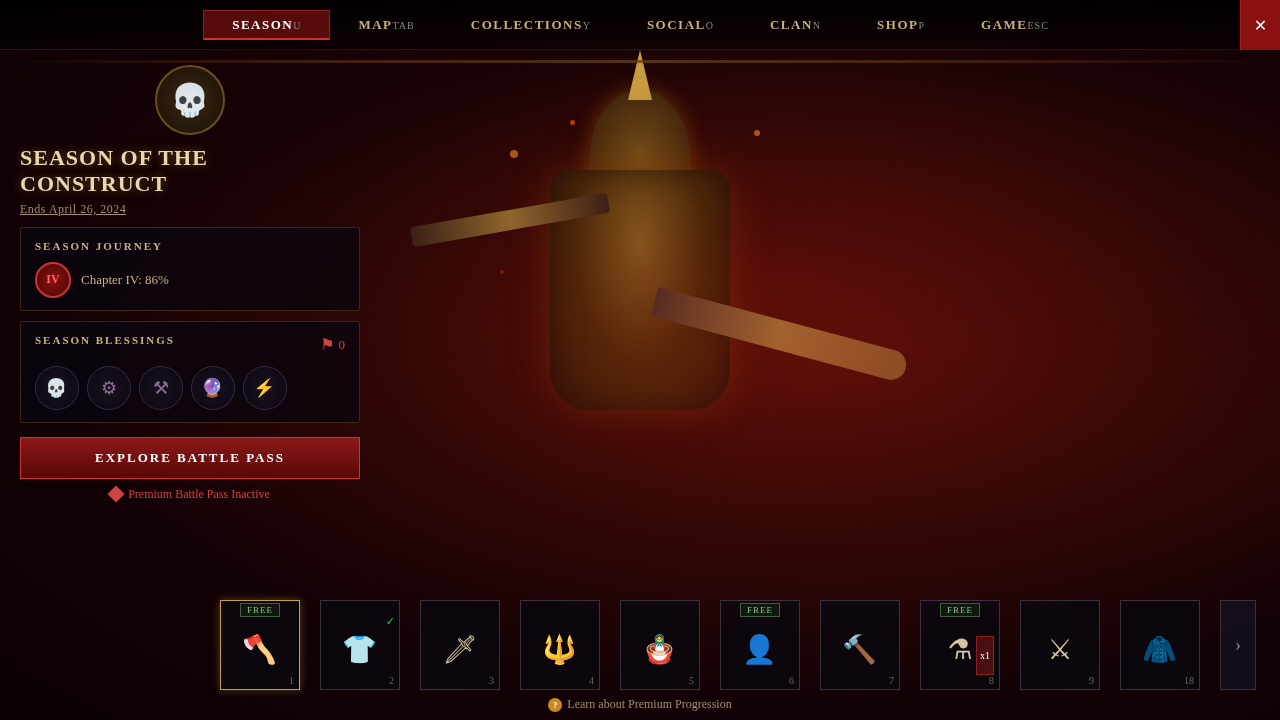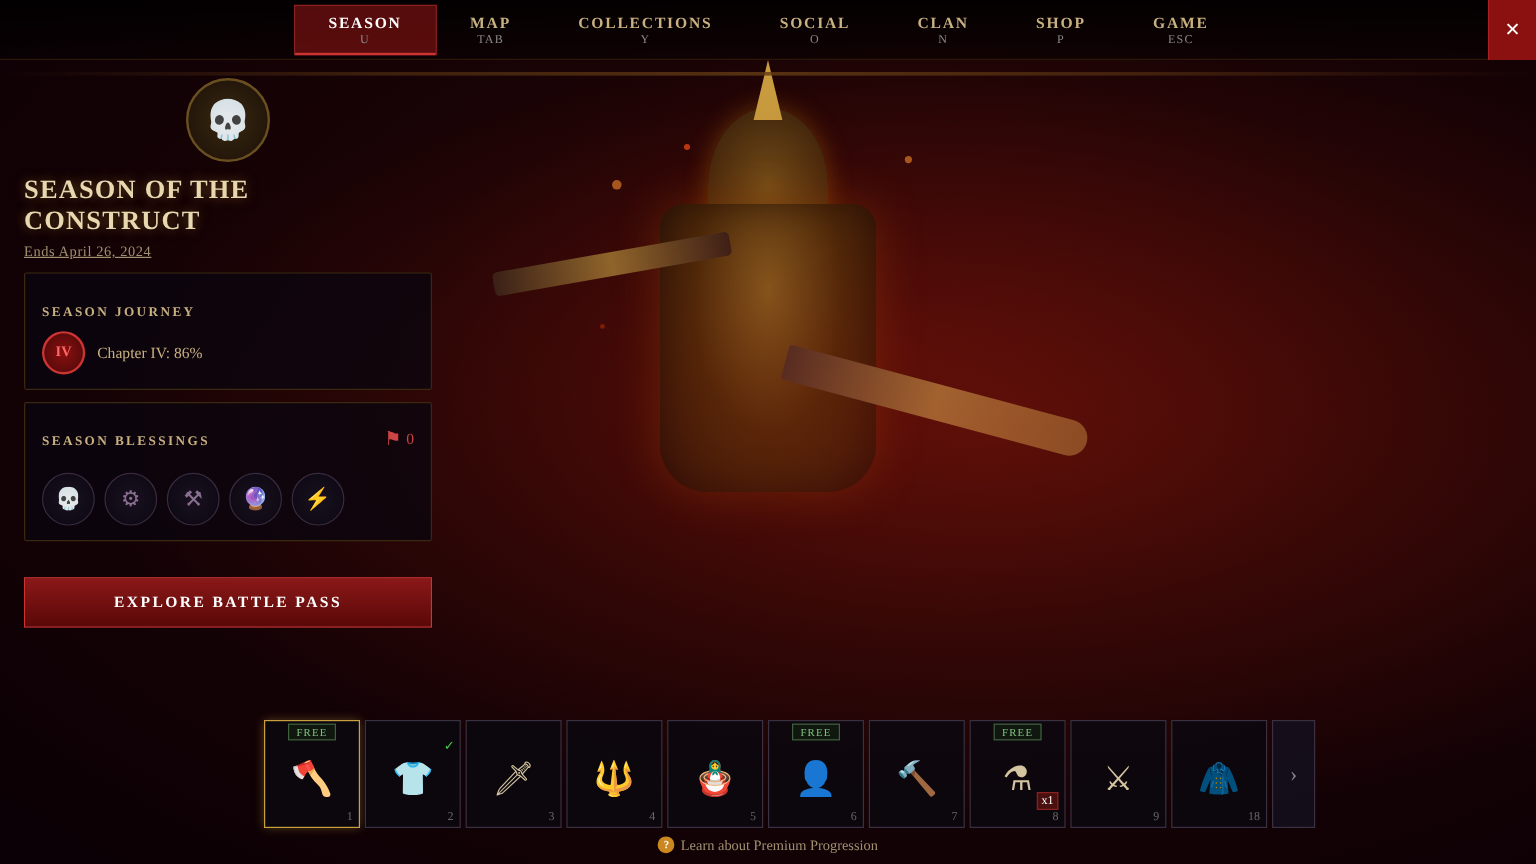--- a/index.html
+++ b/index.html
@@ -41,21 +41,21 @@
       background: linear-gradient(to bottom, rgba(0,0,0,0.85) 0%, rgba(0,0,0,0.4) 100%);
       border-bottom: 1px solid rgba(100,60,20,0.4);
     }
     .nav-items {
       display: flex;
       align-items: center;
       gap: 0;
     }
     .nav-item {
       display: flex;
-      flex-direction: column;
+      flex-direction: row;
       align-items: center;
       padding: 6px 28px;
       cursor: pointer;
       position: relative;
     }
     .nav-item .nav-label {
       font-size: 13px;
       font-weight: bold;
       letter-spacing: 1.5px;
       color: #c8b080;
@@ -244,21 +244,20 @@
       padding: 12px 14px;
       margin-top: 10px;
     }
     .section-title {
       font-size: 11px;
       font-weight: bold;
       letter-spacing: 2px;
       color: #c8b080;
       text-transform: uppercase;
       margin-bottom: 10px;
-      margin-top: 14px;
     }
     .journey-row {
       display: flex;
       align-items: center;
       gap: 10px;
     }
     .journey-badge {
       width: 36px;
       height: 36px;
       background: radial-gradient(circle, #8b1010 0%, #4a0808 100%);
@@ -314,21 +313,21 @@
       width: 100%;
       padding: 12px;
       background: linear-gradient(to bottom, #8b1818 0%, #5a0808 100%);
       border: 1px solid #cc3333;
       color: #ffffff;
       font-size: 13px;
       font-weight: bold;
       letter-spacing: 2px;
       text-transform: uppercase;
       cursor: pointer;
-      margin-top: 30px;
+      margin-top: 14px;
       text-align: center;
       transition: background 0.2s;
     }
     .premium-inactive {
       margin-top: 8px;
       display: flex;
       align-items: center;
       justify-content: center;
       gap: 6px;
       font-size: 12px;
@@ -344,21 +343,21 @@
 
     
     .bottom-bar {
       position: absolute;
       bottom: 30px;
       left: 220px;
       right: 30px;
       z-index: 50;
       display: flex;
       align-items: center;
-      gap: 4px;
+      gap: 20px;
     }
     .inv-slot {
       width: 80px;
       height: 90px;
       background: rgba(10,8,15,0.85);
       border: 1px solid #3a3040;
       position: relative;
       display: flex;
       align-items: center;
       justify-content: center;
@@ -407,21 +406,21 @@
       box-shadow: 0 0 8px rgba(200,160,64,0.4);
     }
     .inv-slot-count {
       position: absolute;
       bottom: 14px;
       right: 5px;
       background: #4a1010;
       border: 1px solid #8b2020;
       color: #fff;
       font-size: 10px;
-      padding: 1px 3px;
+      padding: 13px 3px;
     }
 
     
     .next-arrow {
       width: 36px;
       height: 90px;
       background: rgba(20,15,30,0.85);
       border: 1px solid #3a3040;
       display: flex;
       align-items: center;
@@ -561,20 +560,24 @@
         <div class="blessing-icon">💀</div>
         <div class="blessing-icon">⚙</div>
         <div class="blessing-icon">⚒</div>
         <div class="blessing-icon">🔮</div>
         <div class="blessing-icon">⚡</div>
       </div>
     </div>
 
     <div class="battle-pass-btn">EXPLORE BATTLE PASS</div>
 
+    <div class="premium-inactive">
+      <div class="diamond-icon"></div>
+      <span>Premium Battle Pass Inactive</span>
+    </div>
   </div>
 
   <div class="bottom-bar">
 
     <div class="inv-slot highlighted">
       <div class="inv-slot-badge free">FREE</div>
       <div class="inv-item-icon">🪓</div>
       <div class="inv-slot-number">1</div>
     </div>
 

